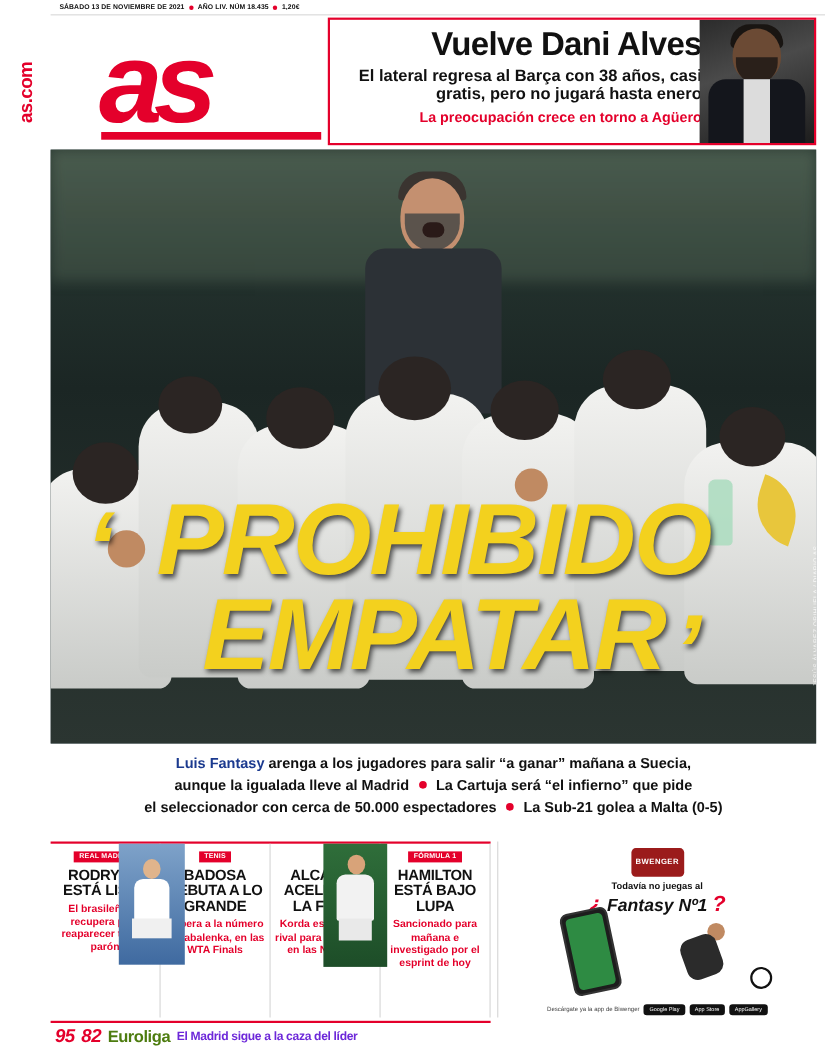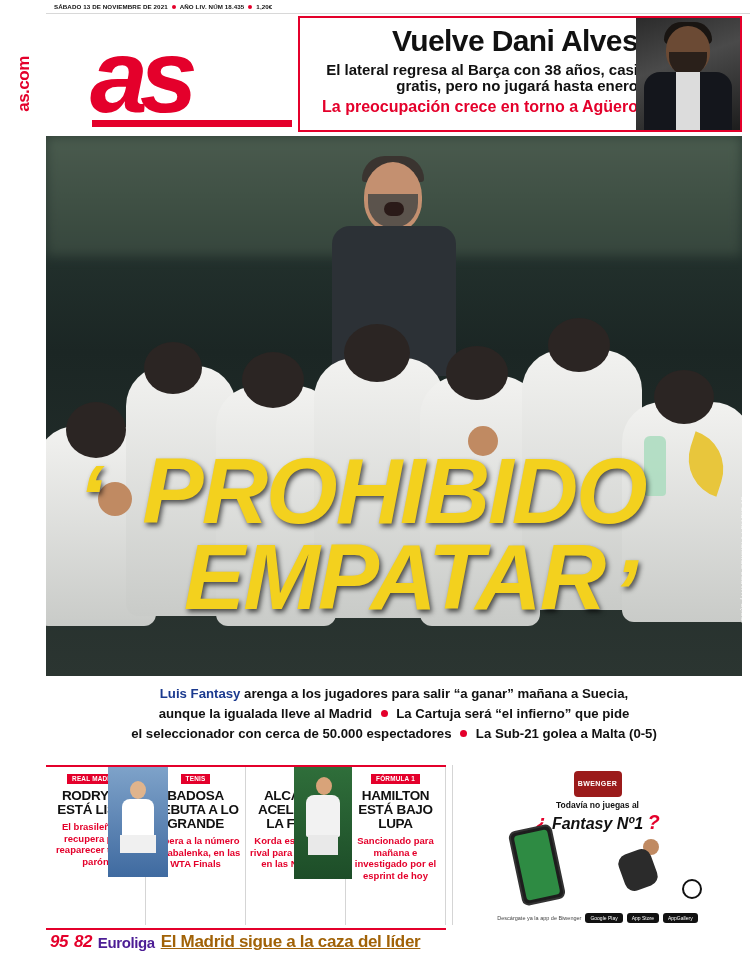--- a/index.html
+++ b/index.html
@@ -146,21 +146,21 @@
     letter-spacing: -0.6px;
   }
   .promo-sub {
     font-size: 15px;
     font-weight: bold;
     color: #111;
     line-height: 16px;
     margin-top: 4px;
   }
   .promo-red {
-    font-size: 16px;
+    font-size: 13px;
     font-weight: bold;
     color: #e4002b;
     line-height: 15px;
     margin-top: 5px;
   }
 
   
   .photo {
     position: absolute;
     left: 46px; top: 136px;
@@ -487,29 +487,28 @@
   .score {
     font-size: 17px;
     font-weight: bold;
     color: #e4002b;
     font-style: italic;
     letter-spacing: -0.5px;
   }
   .euroliga {
     font-size: 15px;
     font-weight: bold;
-    color: #4c1d95;
+    color: #4d7c0f;
     letter-spacing: -0.4px;
   }
   .bottom-text {
-    font-size: 17px;
-    font-weight: bold;
-    color: #a16207;
+    font-size: 11px;
+    font-weight: bold;
+    color: #6d28d9;
     letter-spacing: -0.3px;
-    text-decoration: underline;
   }
 </style>
 </head>
 <body>
 
 <div class="page">
 
   <div class="rail">
     <div class="rail-text">as.com</div>
   </div>

